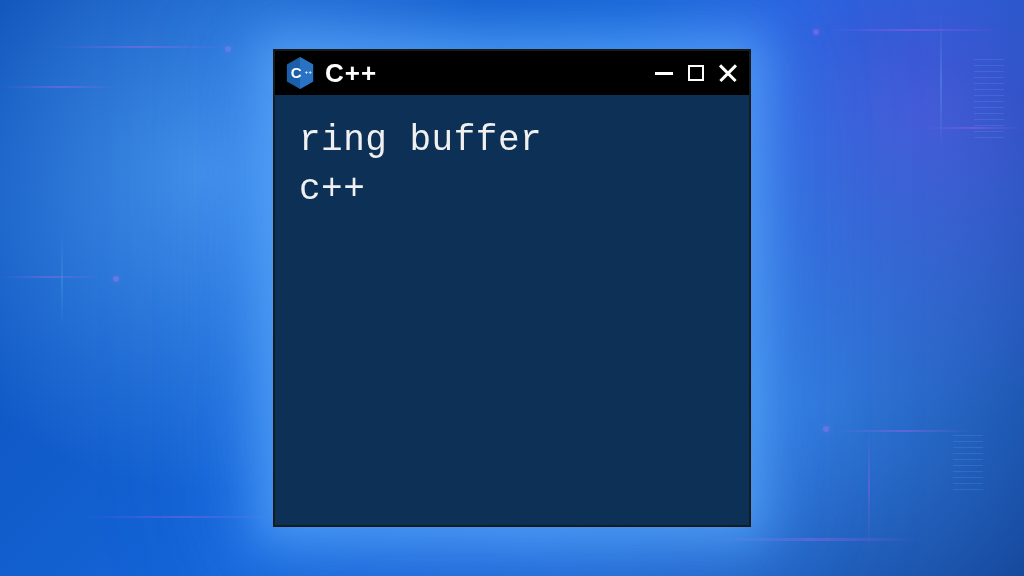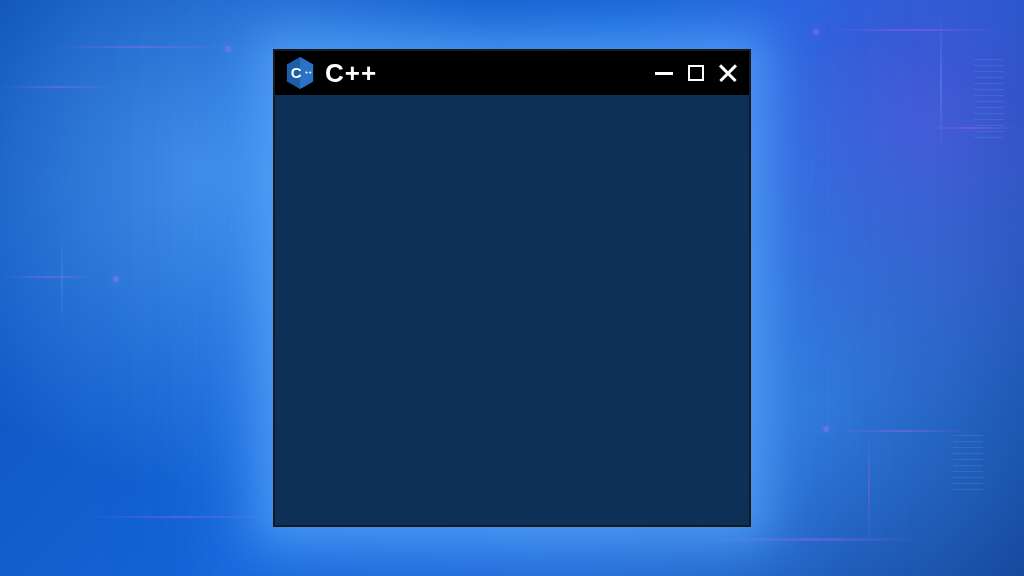--- a/index.html
+++ b/index.html
@@ -238,13 +238,17 @@
         <div class="minimize-icon"></div>
       </div>
       <div class="window-control">
         <div class="maximize-icon"></div>
       </div>
       <div class="window-control">
         <div class="close-icon"></div>
       </div>
     </div>
   </div>
+  <div class="terminal-body">
+    <div class="terminal-line">ring buffer</div>
+    <div class="terminal-line">c++</div>
+  </div>
 </div>
 
 </body></html>

